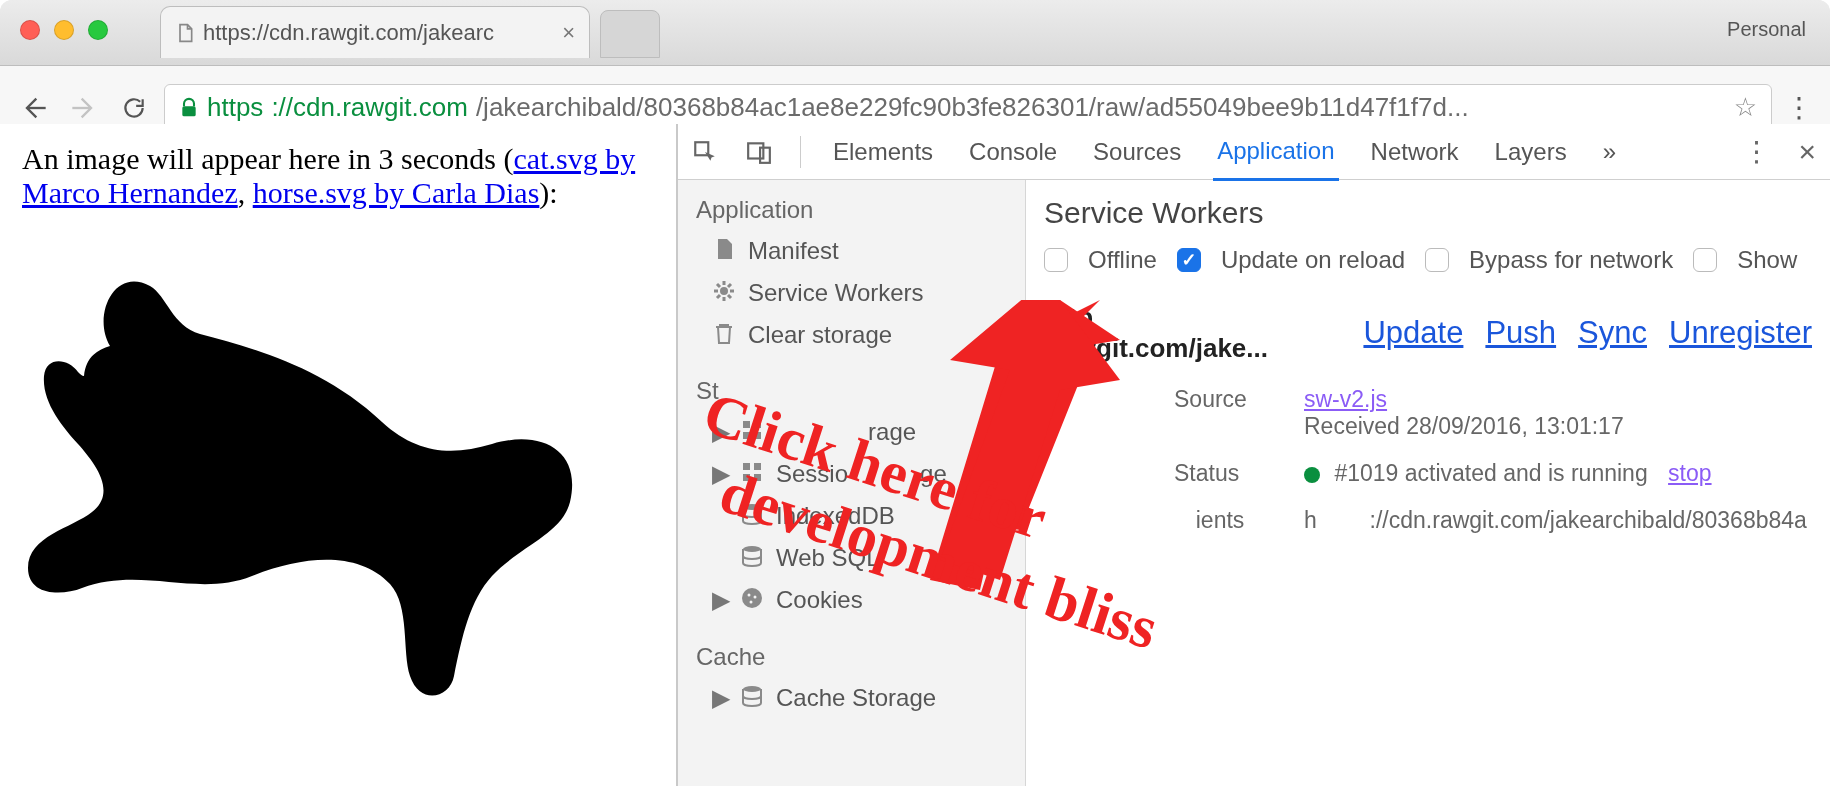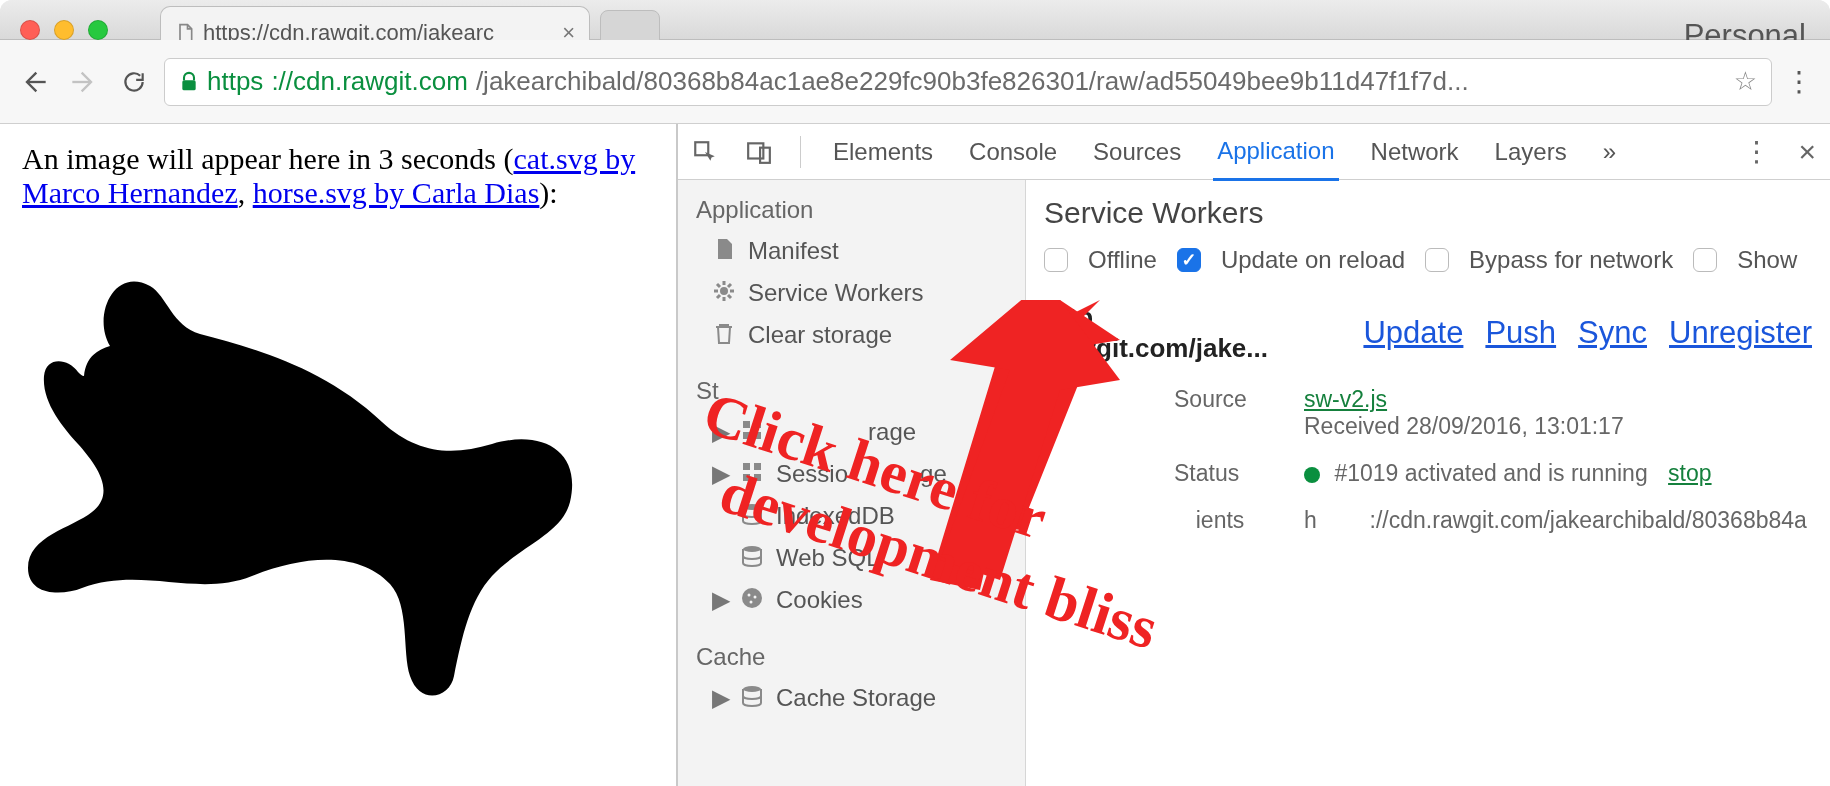--- a/index.html
+++ b/index.html
@@ -1,27 +1,27 @@
 <!DOCTYPE html>
 <html><head>
 <meta charset="utf-8">
 <style>
   * { box-sizing: border-box; margin: 0; padding: 0; }
   html, body { width: 1830px; height: 786px; font-family: -apple-system, "Helvetica Neue", Arial, sans-serif; overflow: hidden; background:#fff; }
   .root { width:1830px; height:786px; background:#e9e9e9; border-radius:12px 12px 0 0; position:relative; }
 
   
-  .winbar { height:40px; background:linear-gradient(#ececec,#d9d9d9); border-bottom:1px solid #bdbdbd; border-radius:12px 12px 0 0; position:relative; }
+  .winbar { height:66px; background:linear-gradient(#ececec,#d9d9d9); border-bottom:1px solid #bdbdbd; border-radius:12px 12px 0 0; position:relative; }
   .traffic { position:absolute; left:20px; top:20px; display:flex; gap:14px; }
   .dot { width:20px; height:20px; border-radius:50%; border:1px solid rgba(0,0,0,.15); }
   .dot.red{background:#ff5f56;} .dot.yel{background:#ffbd2e;} .dot.grn{background:#27c93f;}
   .tab { position:absolute; left:160px; top:6px; width:430px; height:52px; background:#f3f3f3; border:1px solid #bdbdbd; border-bottom:none; border-radius:10px 10px 0 0; display:flex; align-items:center; padding:0 14px; gap:8px; color:#555; font-size:22px; }
   .tab .close { margin-left:auto; font-size:22px; color:#777; }
   .ghosttab{ position:absolute; left:600px; top:10px; width:60px; height:48px; background:#d6d6d6; border:1px solid #bdbdbd; border-radius:8px 8px 0 0; }
-  .personal { position:absolute; right:24px; top:18px; color:#555; font-size:31px; }
+  .personal { position:absolute; right:24px; top:18px; color:#555; font-size:20px; }
 
   
   .urlrow { height:84px; background:#f7f7f7; border-bottom:1px solid #cfcfcf; display:flex; align-items:center; padding:0 14px; gap:10px; position:relative; }
   .navbtn { width:40px; height:40px; display:flex; align-items:center; justify-content:center; color:#555; }
   .navbtn.dis{color:#c3c3c3;}
   .omni { flex:1; height:48px; background:#fff; border:1px solid #ccc; border-radius:6px; display:flex; align-items:center; padding:0 14px; font-size:26px; color:#555; gap:8px; overflow:hidden; white-space:nowrap; }
   .lock{color:#0a8f3f;}
   .greenurl{color:#0a8f3f; font-weight:400;}
   .greyurl{color:#6b6b6b;}
   .star{color:#888; margin-left:auto;}
@@ -46,21 +46,21 @@
   .sitem .tri{ width:16px; color:#777; }
   .dt-main{ flex:1; padding:16px 18px 0 18px; font-size:24px; color:#333; position:relative; overflow:hidden; }
   .dt-main h2{ font-size:30px; font-weight:400; color:#444; margin-bottom:16px; }
   .checks{ display:flex; gap:20px; align-items:center; color:#555; margin-bottom:28px; white-space:nowrap; }
   .cbox{ width:24px; height:24px; border:1px solid #bbb; border-radius:6px; display:inline-flex; align-items:center; justify-content:center; background:#fff; }
   .cbox.checked{ background:#1a73e8; border-color:#1a73e8; color:#fff; font-size:18px; font-weight:bold; }
   .swhead{ display:flex; align-items:center; gap:22px; }
   .swhead .host{ font-weight:700; font-size:26px; color:#222; }
   .swhead a{ color:#1a56db; text-decoration:underline; font-size:31px; }
   .kv{ display:grid; grid-template-columns:110px 1fr; row-gap:10px; column-gap:18px; margin-top:22px; margin-left:130px; font-size:23px; color:#666;gap:20px; }
-  .kv a{ color:#15803d; }
+  .kv a{ color:#8b5cf6; }
   .statusdot{ width:16px; height:16px; background:#0a8f3f; border-radius:50%; display:inline-block; margin-right:8px; vertical-align:middle; }
   .stop{ color:#1a56db; text-decoration:underline; margin-left:14px; }
 
   
   .anno{ position:absolute; left:700px; top:300px; pointer-events:none; z-index:50; }
   .annotext{ font-family:"Comic Sans MS","Marker Felt",cursive; font-size:60px; font-weight:700; fill:#ef2323; }
   .arrow{ fill:#ef2323; }
 
   svg{display:block;}
   .ico{width:24px;height:24px;fill:#8a8a8a;}

